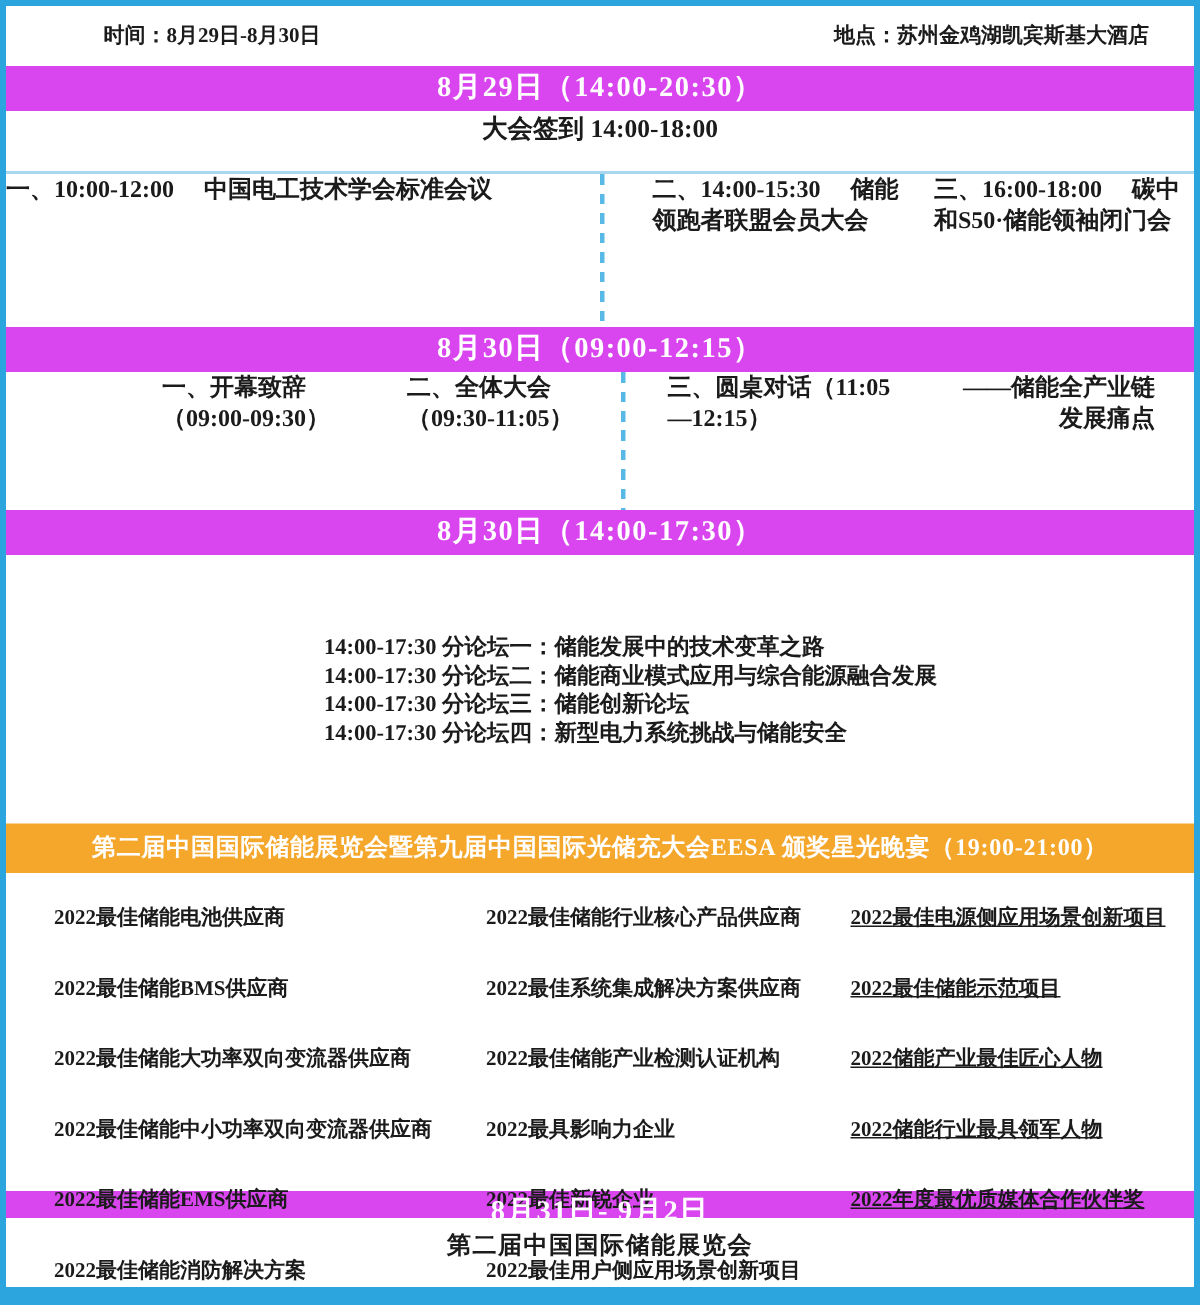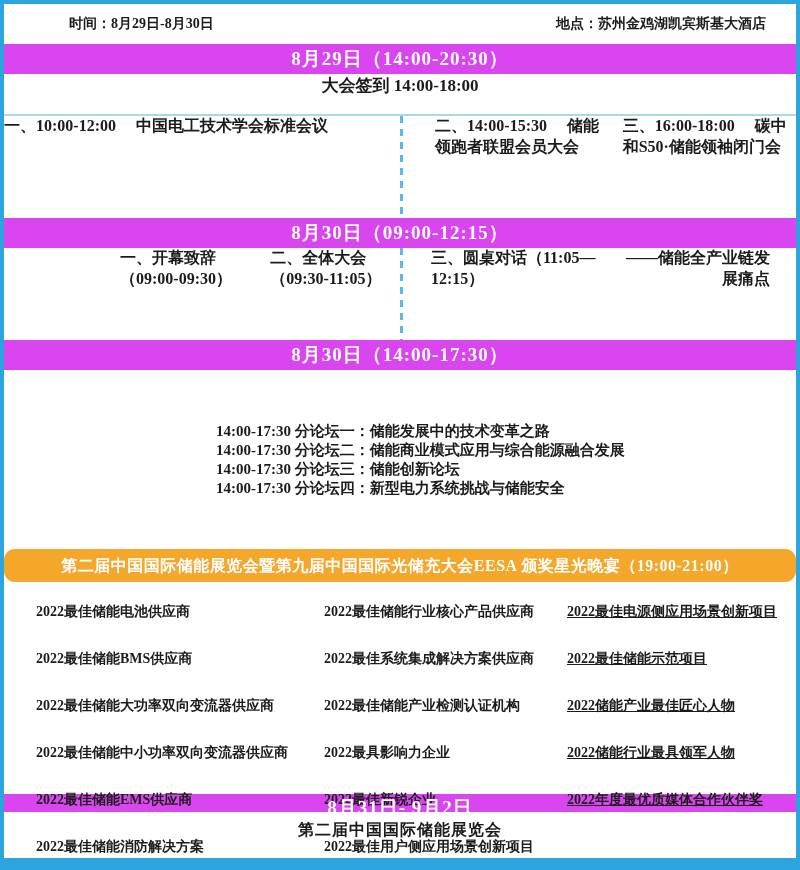--- a/index.html
+++ b/index.html
@@ -17,21 +17,21 @@
     overflow:hidden;
   }
   .band {
     width:100%;
     color:#ffffff;
     text-align:center;
     letter-spacing:1px;
   }
   .band.blue { background:#d946ef; height:30px; line-height:30px; font-size:19px; }
   .band.blue.short { height:18px; line-height:28px; }
-  .band.orange { background:#f5a72b; height:33px; line-height:33px; font-size:16px; letter-spacing:0.5px;border-radius:11px; }
+  .band.orange { background:#f5a72b; height:33px; line-height:33px; font-size:16px; letter-spacing:0.5px; }
 
   .info-row {
     height:40px;
     display:flex; justify-content:space-between; align-items:center;
     padding:0 30px 0 51px;
     font-size:14px;
     margin-left:14px;
   }
   .checkin-row {
     height:42px;
@@ -43,21 +43,21 @@
   .twocol .col { display:flex; justify-content:flex-start; }
   .divider {
     width:3px; flex:0 0 3px;
     background: repeating-linear-gradient(to bottom, #58b9e6 0px, #58b9e6 7px, transparent 7px, transparent 13px);
   }
   .sec1 { height:102px; font-size:16px; }
   .sec1 .col.left  { flex:0 0 396px; gap:18px; }
   .sec1 .col.right { flex:1; padding-left:32px; gap:22px; }
 
   .sec2 { height:92px; font-size:16px; }
-  .sec2 .col.left  { flex:0 0 396px; padding-left:116px; gap:20px; }
+  .sec2 .col.left  { flex:0 0 396px; padding-left:90px; gap:20px;margin-left:14px; }
   .sec2 .col.right { flex:1; padding-left:28px; padding-right:26px; gap:18px; }
   .sec2 .col.right .painpoint { text-align:right; padding-right:0; }
 
   .forums {
     height:179px;
     display:flex; flex-direction:column; justify-content:center;
     padding-left:212px;
     font-size:15px;
   }
   .awards {

